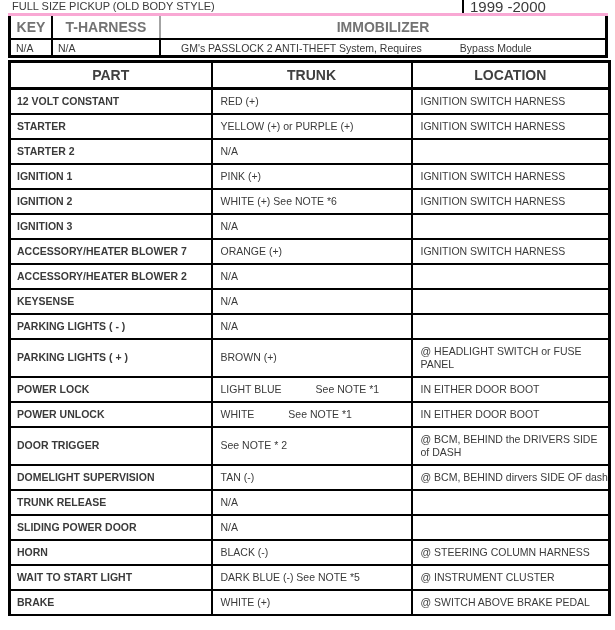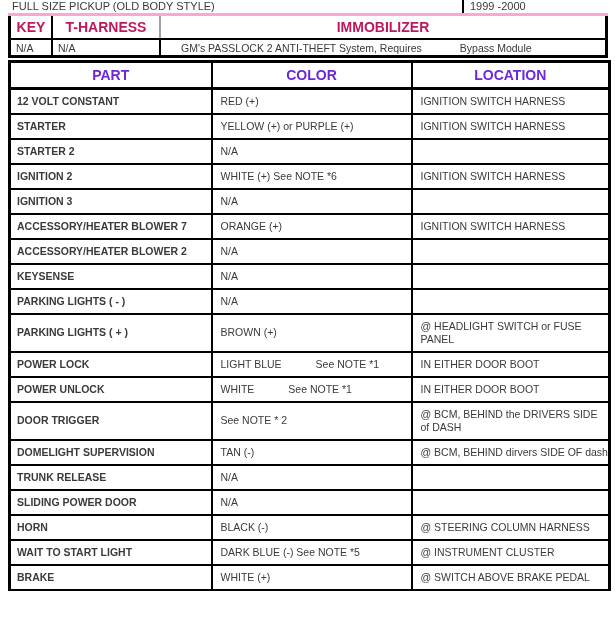--- a/index.html
+++ b/index.html
@@ -39,21 +39,21 @@
     font-size: 11px;
     line-height: 13px;
     color: #3a3a3a;
     white-space: nowrap;
     border-right: 2px solid #000;
     box-sizing: border-box;
   }
   .titlebar .years {
     flex: 1 1 auto;
     padding-left: 6px;
-    font-size: 11px;
+    font-size: 15px;
     line-height: 13px;
     color: #3a3a3a;
     white-space: nowrap;
   }
 
   
   .immo-head {
     position: absolute;
     left: 8px;
     top: 16px;
@@ -64,21 +64,21 @@
     border-left: 3px solid #000;
     border-right: 3px solid #000;
     border-bottom: 2px solid #000;
   }
   .immo-head .cell {
     display: flex;
     align-items: center;
     justify-content: center;
     font-size: 14px;
     font-weight: bold;
-    color: #be185d;
+    color: #737373;
     box-sizing: border-box;
     height: 100%;
   }
   .immo-head .c-key       { flex: 0 0 42px;  border-right: 2px solid #000; }
   .immo-head .c-harness   { flex: 0 0 108px; border-right: 2px solid #a3a3a3; }
   .immo-head .c-immo      { flex: 1 1 auto; }
 
   .immo-sub {
     position: absolute;
     left: 8px;
@@ -121,21 +121,21 @@
 
   .parts th, .parts td {
     border: 2px solid #000;
     box-sizing: border-box;
     vertical-align: middle;
   }
   .parts thead th {
     height: 27px;
     font-size: 14px;
     font-weight: bold;
-    color: #6d28d9;
+    color: #404040;
     text-align: center;
     border-top: 3px solid #000;
     margin-top: 12px;
   }
   .parts tbody td {
     height: 25px;
     font-size: 10.5px;
     color: #3a3a3a;
     padding: 2px 0 2px 5px;
     line-height: 13px;
@@ -181,41 +181,46 @@
 
   <table class="parts">
     <colgroup>
       <col class="c1">
         <col class="c2">
         <col class="c3">
     </colgroup>
     <thead>
       <tr>
         <th>PART</th>
-        <th>COLOR</th>
+        <th>TRUNK</th>
         <th>LOCATION</th>
       </tr>
     </thead>
     <tbody id="parts-body">
         <tr>
           <td class="col-part">12 VOLT CONSTANT</td>
           <td class="col-color">RED (+)</td>
           <td class="col-loc">IGNITION SWITCH HARNESS</td>
         </tr>
         <tr>
           <td class="col-part">STARTER</td>
           <td class="col-color">YELLOW (+) or PURPLE (+)</td>
           <td class="col-loc">IGNITION SWITCH HARNESS</td>
         </tr>
         <tr>
           <td class="col-part">STARTER 2</td>
           <td class="col-color">N/A</td>
           <td class="col-loc"></td>
         </tr>
         <tr>
+          <td class="col-part">IGNITION 1</td>
+          <td class="col-color">PINK (+)</td>
+          <td class="col-loc">IGNITION SWITCH HARNESS</td>
+        </tr>
+        <tr>
           <td class="col-part">IGNITION 2</td>
           <td class="col-color">WHITE (+) See NOTE *6</td>
           <td class="col-loc">IGNITION SWITCH HARNESS</td>
         </tr>
         <tr>
           <td class="col-part">IGNITION 3</td>
           <td class="col-color">N/A</td>
           <td class="col-loc"></td>
         </tr>
         <tr>

